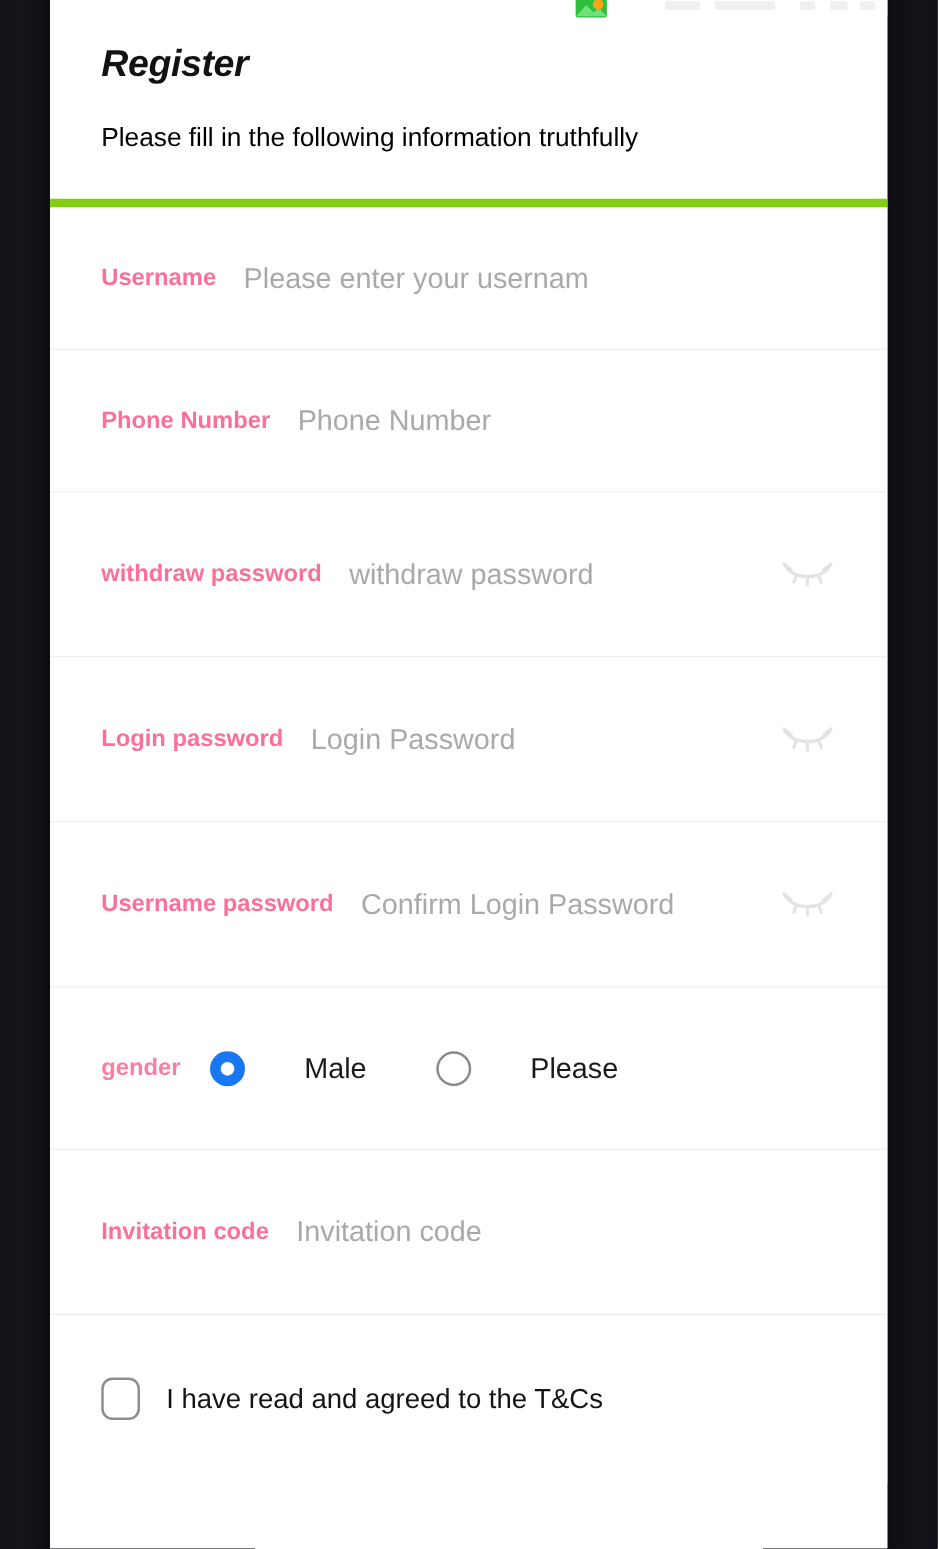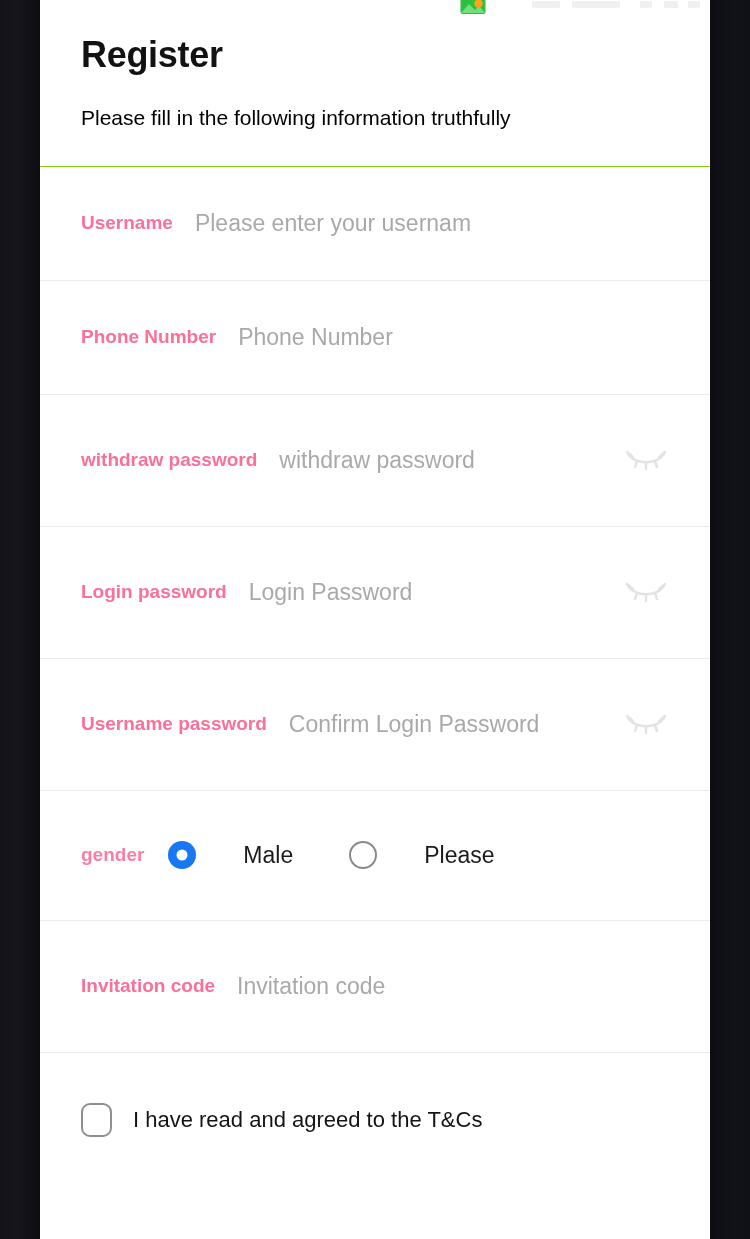--- a/index.html
+++ b/index.html
@@ -72,25 +72,26 @@
   }
 
   
   .header {
     display: flex;
     align-items: baseline;
     justify-content: space-between;
     padding: 22px 41px 0 41px;
   }
   .title {
-    font-size: 36px;
+    font-size: 30px;
     font-weight: 700;
     color: #121212;
     letter-spacing: -0.3px;
     line-height: 1.1;
+    font-style: italic;
   }
   .back-link {
     font-size: 25px;
     color: #f491ae;
     text-decoration: underline;
     text-decoration-thickness: 2px;
     text-underline-offset: 4px;
     cursor: pointer;
     white-space: nowrap;
   }
@@ -98,21 +99,21 @@
   .subtitle {
     padding: 30px 41px 0 41px;
     font-size: 21px;
     color: #000000;
     line-height: 1.2;
   }
 
   
   .form {
     margin-top: 36px;
-    border-top: 1px solid #84cc16;
+    border-top: 7px solid #84cc16;
   }
   .field-row {
     position: relative;
     display: flex;
     align-items: center;
     height: 114px;
     padding: 0 41px;
     border-bottom: 1px solid #ececec;
     background: #fff;
   }

